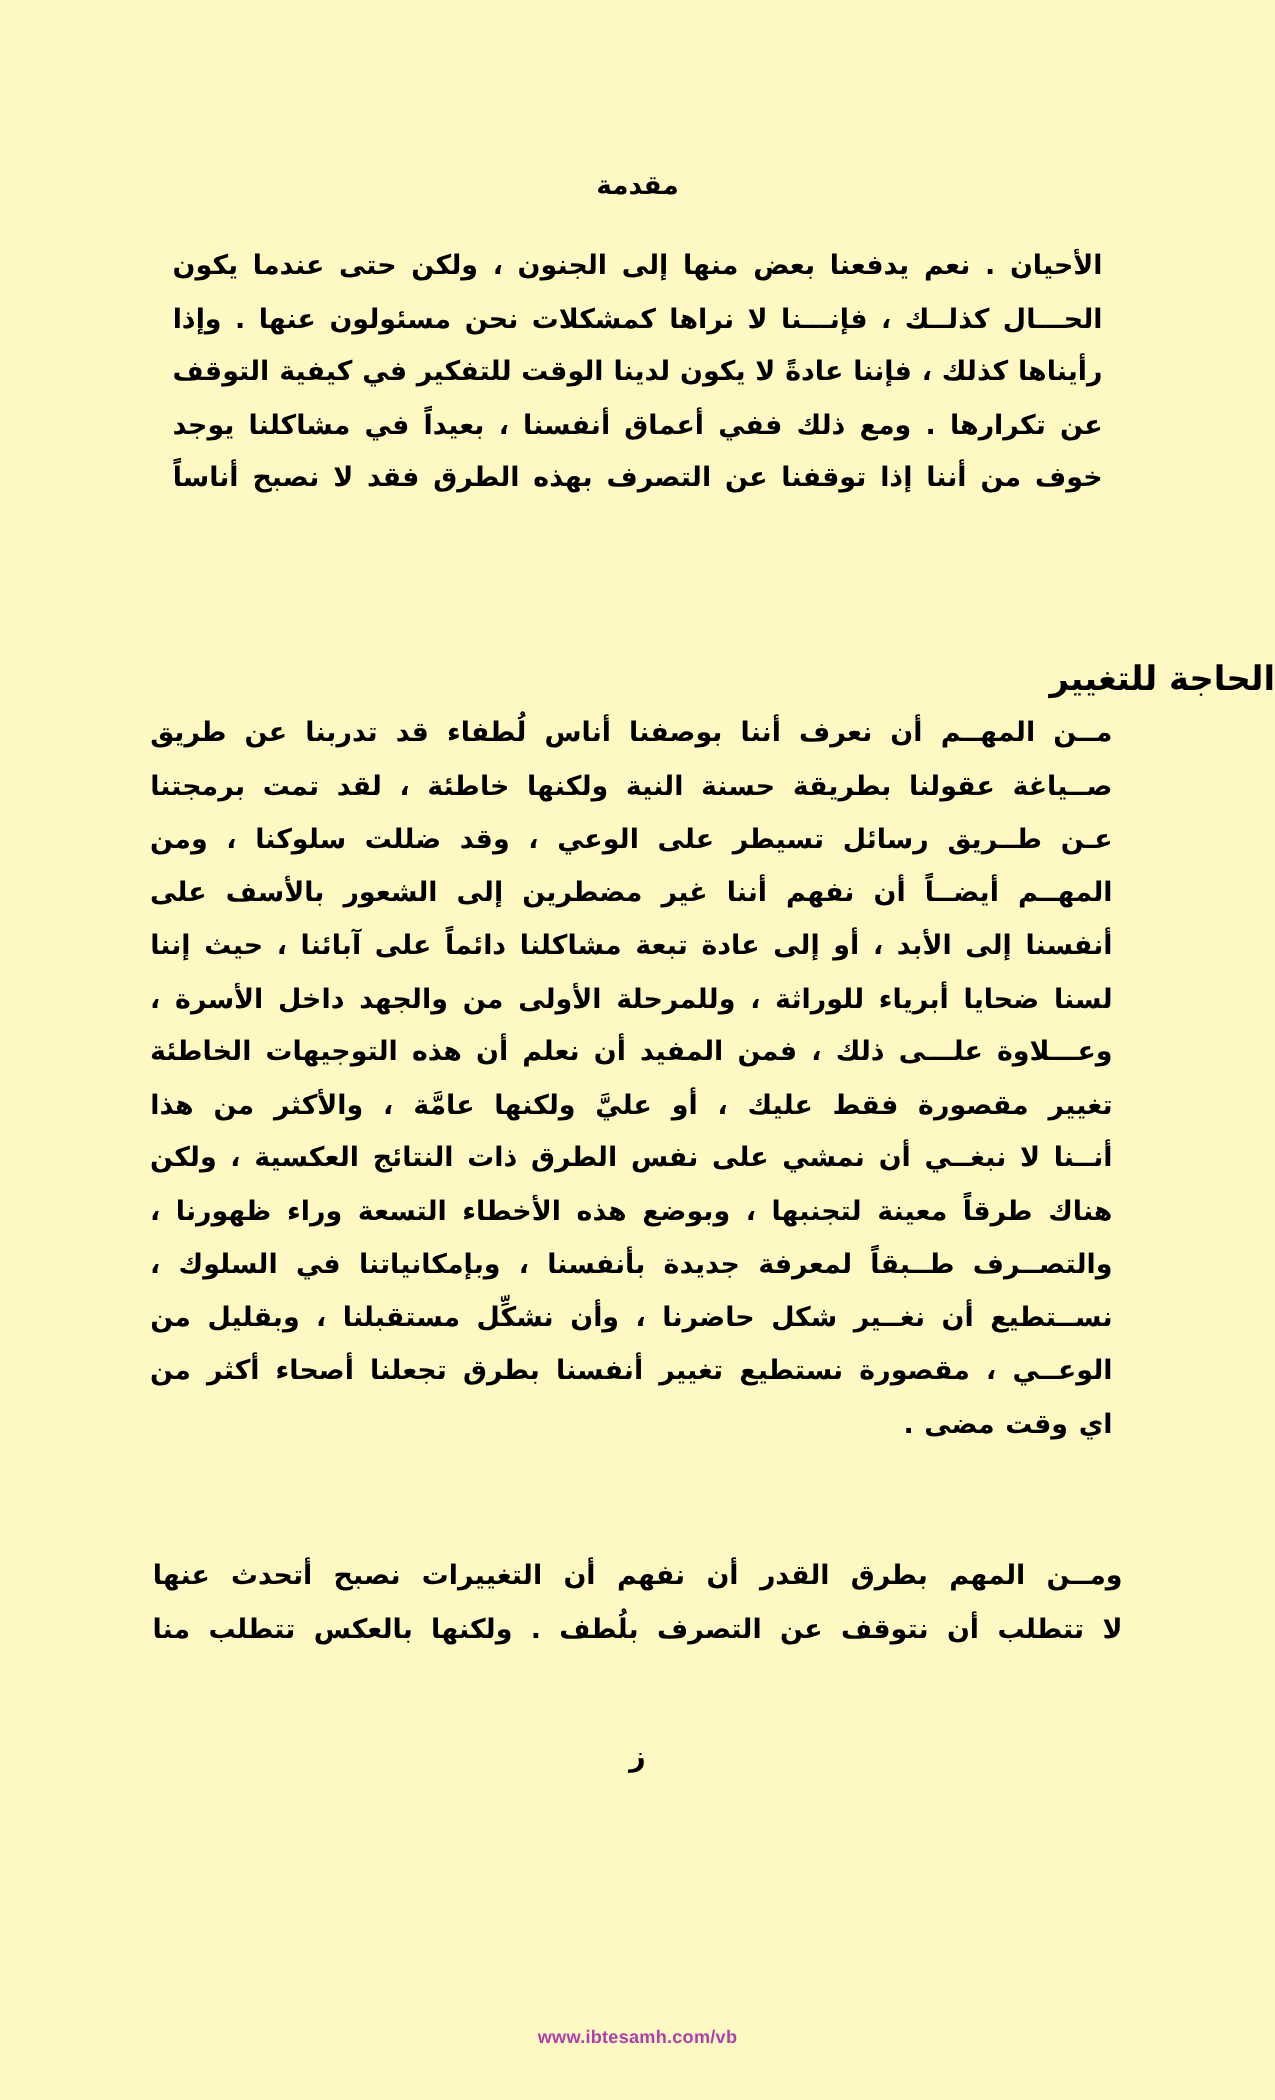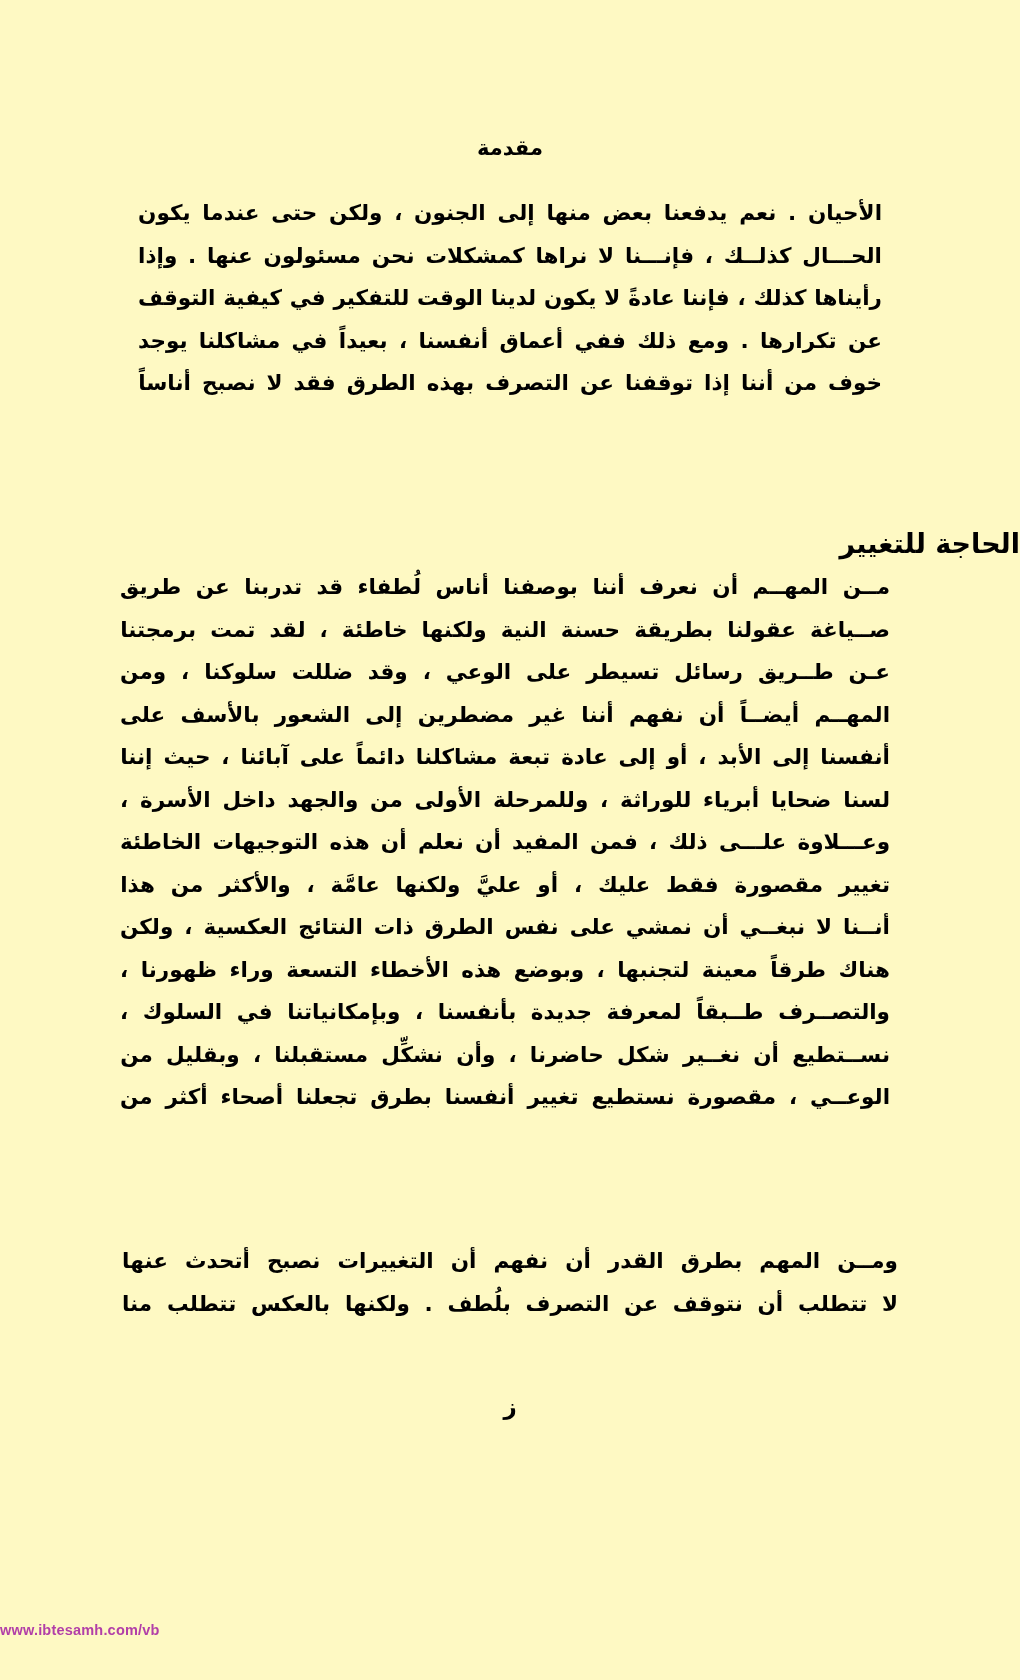--- a/index.html
+++ b/index.html
@@ -108,21 +108,21 @@
     font-size: 23px;
     font-weight: bold;
   }
 
   
   .watermark {
     position: absolute;
     bottom: 42px;
     left: 0;
     right: 0;
-    text-align: left;
+    text-align: center;
     direction: ltr;
     font-family: "Liberation Sans", sans-serif;
     font-size: 14.5px;
     font-weight: bold;
     color: #b23fa8;
     letter-spacing: 0.2px;
   }
 </style>
 </head>
 <body>
@@ -389,20 +389,21 @@
           <span>مقصورة</span>
           <span>نستطيع</span>
           <span>تغيير</span>
           <span>أنفسنا</span>
           <span>بطرق</span>
           <span>تجعلنا</span>
           <span>أصحاء</span>
           <span>أكثر</span>
           <span>من</span>
         </span>
+      <span class="ln endleft">اي وقت مضى .</span>
     </p>
   </div>
 
   <div class="textblock3">
     <p class="para">
       <span class="ln just">
           <span>ومــن</span>
           <span>المهم</span>
           <span>بطرق</span>
           <span>القدر</span>

